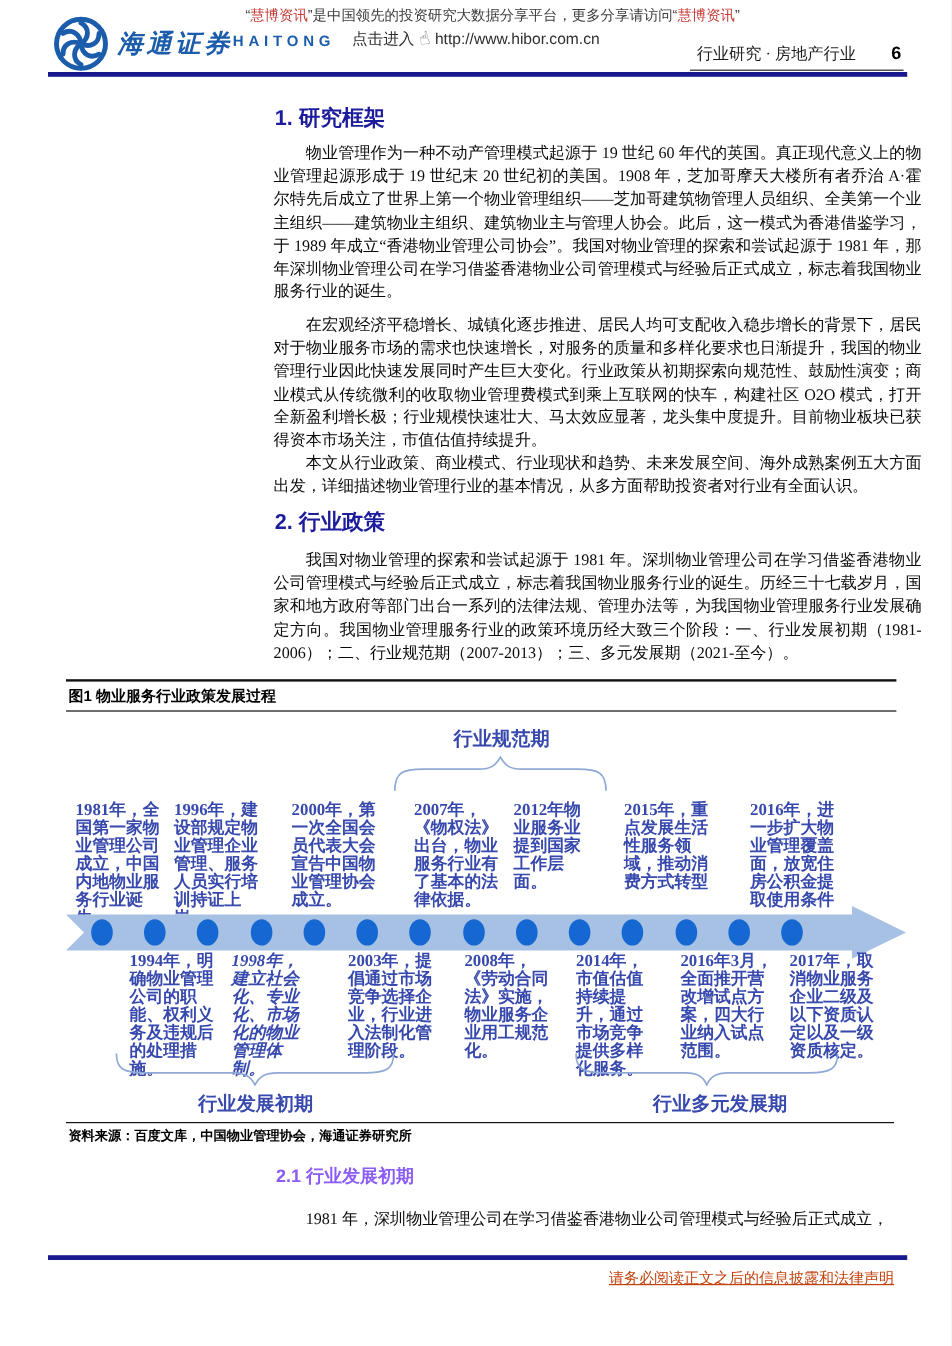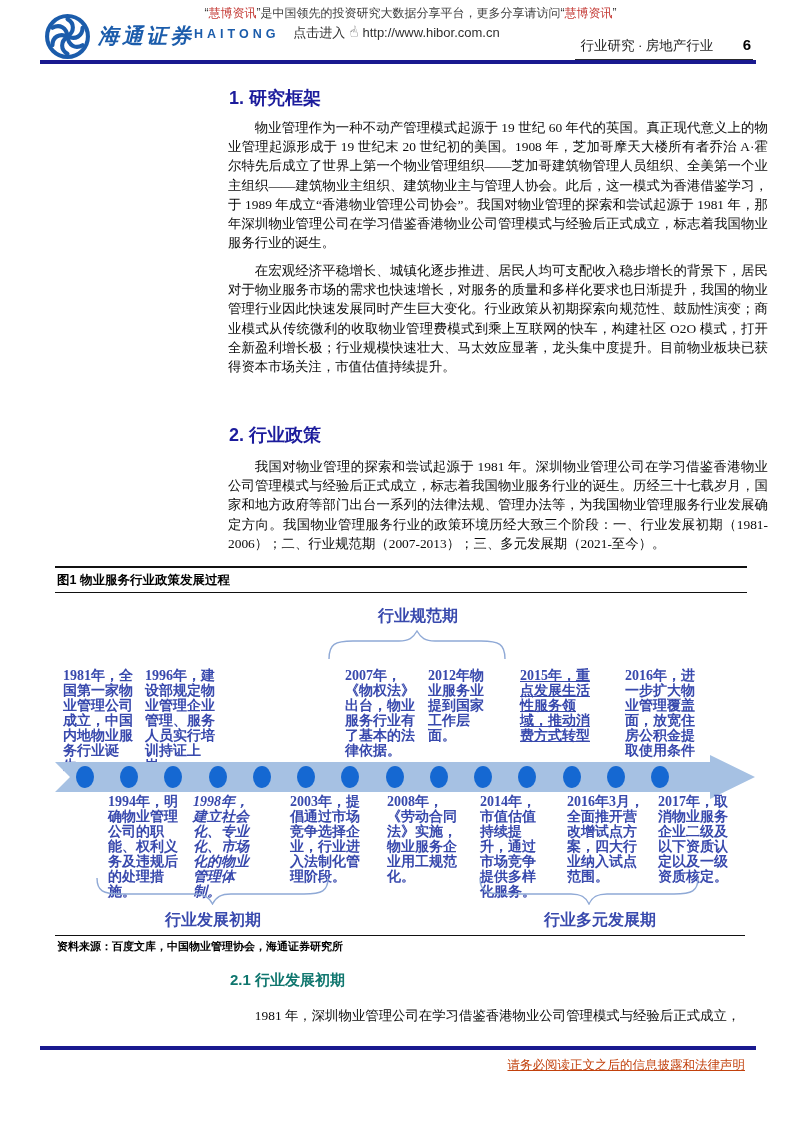--- a/index.html
+++ b/index.html
@@ -19,21 +19,21 @@
            color:#1b5cab;letter-spacing:4px;margin-top:2px;}
   .doc-meta{position:absolute;top:36px;right:40px;border-bottom:1.5px solid #2a2a2a;padding:0 2px 4px 6px;
             font-size:13.5px;color:#1d1d1d;white-space:nowrap;}
   .doc-meta .page-num{font-family:"Liberation Sans","DejaVu Sans",sans-serif;font-weight:bold;
             font-size:15px;margin-left:26px;color:#000;}
   .header-rule{position:absolute;top:60px;left:40px;width:716px;height:4px;background:#19198f;}
   
   .h-main{position:absolute;left:229px;font-family:"Liberation Sans","DejaVu Sans",sans-serif;
           font-size:18px;font-weight:bold;color:#1c1c9c;margin:0;}
   .h-sub{position:absolute;left:230px;font-family:"Liberation Sans","DejaVu Sans",sans-serif;
-          font-size:15px;font-weight:bold;color:#0f766e;margin:0;}
+          font-size:15px;font-weight:bold;color:#8b5cf6;margin:0;}
   .body-p{position:absolute;left:228px;width:540px;margin:0;font-size:13.4px;line-height:19.2px;
           text-align:justify;text-indent:2em;color:#0a0a0a;}
   .p1{top:118px;}.p2{top:261px;}.p3{top:376px;}.p4{top:457px;}.p5{top:1006px;}
   .h1-1{top:86px;}.h1-2{top:423px;}.h2-21{top:971px;}
   
   .fig-caption{position:absolute;top:566px;left:55px;width:690px;border-top:2px solid #111;
       border-bottom:1.5px solid #111;padding:4px 0 3px 2px;
       font-family:"Liberation Sans","DejaVu Sans",sans-serif;font-size:12.5px;font-weight:bold;color:#000;}
   .diagram{position:absolute;top:592px;left:55px;width:690px;height:343px;border-bottom:1.5px solid #111;}
   .phase-label{position:absolute;font-size:16px;font-weight:bold;color:#3849ad;text-align:center;}
@@ -76,38 +76,40 @@
 
   <div class="doc-meta">
     <span>行业研究 · 房地产行业</span>
     <span class="page-num">6</span>
   </div>
   <div class="header-rule"></div>
 
   <h1 class="h-main h1-1">1. 研究框架</h1>
   <p class="body-p p1">物业管理作为一种不动产管理模式起源于 19 世纪 60 年代的英国。真正现代意义上的物业管理起源形成于 19 世纪末 20 世纪初的美国。1908 年，芝加哥摩天大楼所有者乔治 A·霍尔特先后成立了世界上第一个物业管理组织——芝加哥建筑物管理人员组织、全美第一个业主组织——建筑物业主组织、建筑物业主与管理人协会。此后，这一模式为香港借鉴学习，于 1989 年成立“香港物业管理公司协会”。我国对物业管理的探索和尝试起源于 1981 年，那年深圳物业管理公司在学习借鉴香港物业公司管理模式与经验后正式成立，标志着我国物业服务行业的诞生。</p>
   <p class="body-p p2">在宏观经济平稳增长、城镇化逐步推进、居民人均可支配收入稳步增长的背景下，居民对于物业服务市场的需求也快速增长，对服务的质量和多样化要求也日渐提升，我国的物业管理行业因此快速发展同时产生巨大变化。行业政策从初期探索向规范性、鼓励性演变；商业模式从传统微利的收取物业管理费模式到乘上互联网的快车，构建社区 O2O 模式，打开全新盈利增长极；行业规模快速壮大、马太效应显著，龙头集中度提升。目前物业板块已获得资本市场关注，市值估值持续提升。</p>
+  <p class="body-p p3">本文从行业政策、商业模式、行业现状和趋势、未来发展空间、海外成熟案例五大方面出发，详细描述物业管理行业的基本情况，从多方面帮助投资者对行业有全面认识。</p>
 
   <h1 class="h-main h1-2">2. 行业政策</h1>
   <p class="body-p p4">我国对物业管理的探索和尝试起源于 1981 年。深圳物业管理公司在学习借鉴香港物业公司管理模式与经验后正式成立，标志着我国物业服务行业的诞生。历经三十七载岁月，国家和地方政府等部门出台一系列的法律法规、管理办法等，为我国物业管理服务行业发展确定方向。我国物业管理服务行业的政策环境历经大致三个阶段：一、行业发展初期（1981-2006）；二、行业规范期（2007-2013）；三、多元发展期（2021-至今）。</p>
 
   <div class="fig-caption">图1  物业服务行业政策发展过程</div>
 
   <div class="diagram">
     <div class="phase-label" style="top:14px;left:300px;width:126px;">行业规范期</div>
 
     <svg class="brace" style="top:38px;left:272px;" width="180" height="30" viewBox="0 0 180 30">
       <path d="M2,29 C2,14 8,11 26,11 L72,11 C82,11 86,8 90,1 C94,8 98,11 108,11 L154,11 C172,11 178,14 178,29" fill="none" stroke="#8fa9d6" stroke-width="1.4"></path>
     </svg>
 
     <div class="tl-item tl-top" style="left:8px;width:74px;">1981年，全国第一家物业管理公司成立，中国内地物业服务行业诞生。</div>
     <div class="tl-item tl-top" style="left:90px;width:78px;">1996年，建设部规定物业管理企业管理、服务人员实行培训持证上岗。</div>
+    <div class="tl-item tl-top" style="left:188px;width:82px;">2000年，第一次全国会员代表大会宣告中国物业管理协会成立。</div>
     <div class="tl-item tl-top" style="left:290px;width:74px;">2007年，《物权法》出台，物业服务行业有了基本的法律依据。</div>
     <div class="tl-item tl-top" style="left:373px;width:64px;">2012年物业服务业提到国家工作层面。</div>
-    <div class="tl-item tl-top" style="left:465px;width:74px;text-decoration:underline;">2015年，重点发展生活性服务领域，推动消费方式转型</div>
+    <div class="tl-item tl-top" style="left:465px;width:74px;">2015年，重点发展生活性服务领域，推动消费方式转型</div>
     <div class="tl-item tl-top" style="left:570px;width:78px;">2016年，进一步扩大物业管理覆盖面，放宽住房公积金提取使用条件</div>
 
     <svg class="arrow-svg" width="700" height="46" viewBox="0 0 700 46">
       <path d="M0,8 H655 V1 L700,23 L655,45 V38 H0 L15,23 Z" fill="#a6c1e3"></path>
       <g fill="#1568d2">
         <ellipse cx="30" cy="23" rx="9" ry="11"></ellipse>
           <ellipse cx="74" cy="23" rx="9" ry="11"></ellipse>
         <ellipse cx="118" cy="23" rx="9" ry="11"></ellipse>
           <ellipse cx="163" cy="23" rx="9" ry="11"></ellipse>
         <ellipse cx="207" cy="23" rx="9" ry="11"></ellipse>

